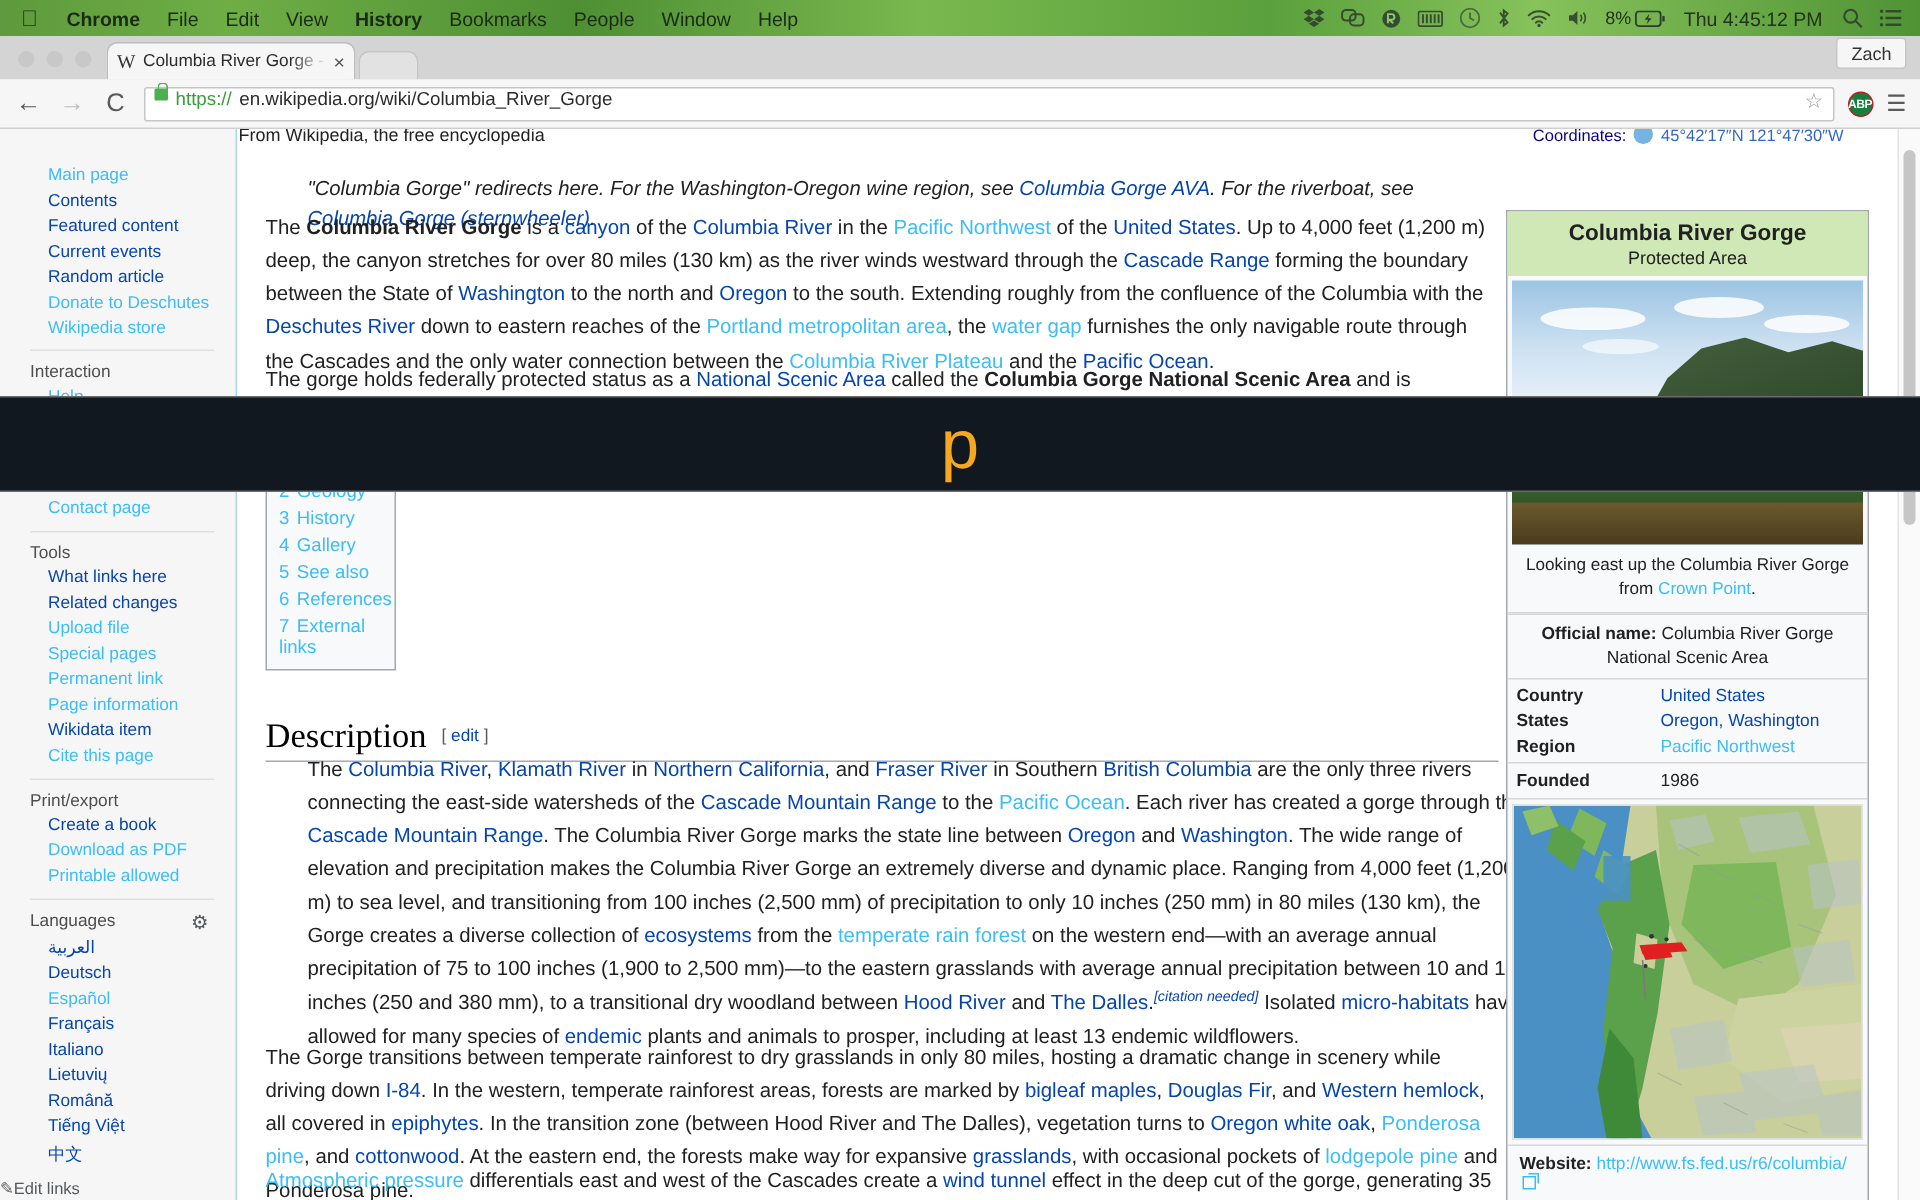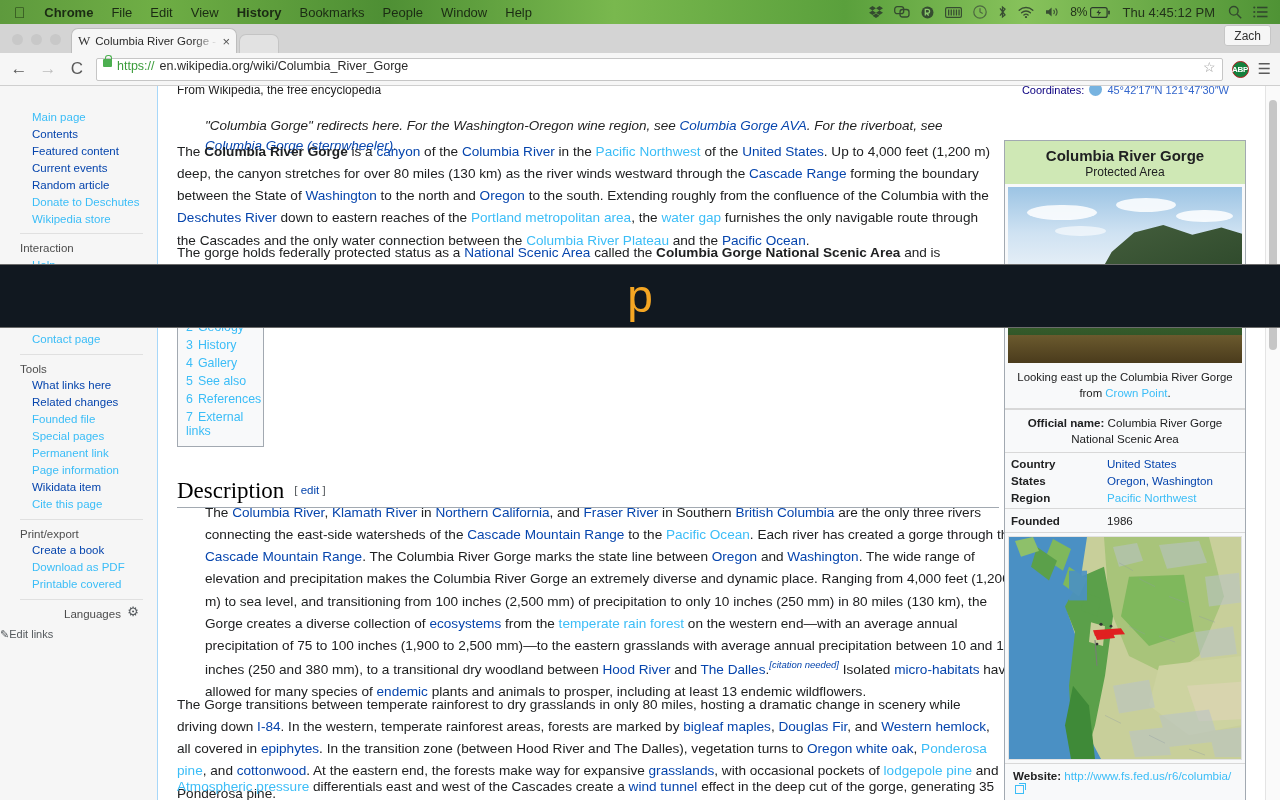--- a/index.html
+++ b/index.html
@@ -77,31 +77,31 @@
 
   
   #sidebar { position: absolute; left: 0; top: 0; width: 158px; height: 714px;
     background: #f6f6f6; border-right: 1px solid #a7d7f9; font-size: 11.5px; }
   .portal { padding: 0 0 0 0; }
   .portal h3 { font-size: 11.5px; font-weight: normal; color: #4d4d4d; padding: 4px 0 2px 20px; }
   .portal ul { list-style: none; }
   .portal li { padding: 2.5px 0 2.5px 32px; }
   .portal a { color: #0b0080; text-decoration: none; }
   .divider { height: 1px; background: #e0e0e0; margin: 6px 14px 4px 20px; }
-  .langhead { display: flex; align-items: flex-start; justify-content: space-between; padding-right: 18px; padding-left: 44px; }
+  .langhead { display: flex; align-items: flex-end; justify-content: space-between; padding-right: 18px; }
   .gear { font-size: 13px; color: #54595d; }
   .editlinks { text-align: left; padding: 6px 16px 0 0; color: #54595d; font-size: 11px; }
 
   
   #content { position: absolute; left: 159px; top: 0; width: 1106px; height: 714px; }
   .coords { position: absolute; right: 36px; top: -3px; font-size: 11px; color: #0b0080; }
   .coords .globe { display:inline-block; width:13px; height:13px; border-radius:50%;
     background:#77b3e0; vertical-align:-2px; margin:0 2px; }
   .coords a { color:#3366cc; text-decoration:none; }
-  .fromwiki { position: absolute; left: 18px; top: -3px; font-size: 12px; color: #222; }
+  .fromwiki { position: absolute; left: 0; top: -3px; font-size: 12px; color: #222; }
 
   .hatnote { position: absolute; left: 18px; top: 30px; width: 820px; font-style: italic;
     font-size: 13.5px; color: #222; padding-left: 28px; line-height: 1.5; }
   a.wl { color: #0645ad; text-decoration: none; }
   a.wlv { color: #3bbdf7; text-decoration: none; }
 
   .para { position: absolute; left: 18px; width: 822px; font-size: 13.6px; line-height: 1.63; color: #202122; }
   .para b { font-weight: bold; }
   .cn { font-size: 9.5px; vertical-align: super; font-style: italic; color: #0645ad; }
 
@@ -319,43 +319,54 @@
         <li><a class="wlv">Help</a></li>
         <li style="padding-top:60px"><a class="wlv">Contact page</a></li>
       </ul>
     </div>
     <div class="divider"></div>
     <div class="portal">
       <h3>Tools</h3>
       <ul>
         <li><a class="wl">What links here</a></li>
         <li><a class="wl">Related changes</a></li>
-        <li><a class="wlv">Founded file</a></li>
+        <li><a class="wlv">Upload file</a></li>
         <li><a class="wlv">Special pages</a></li>
         <li><a class="wlv">Permanent link</a></li>
         <li><a class="wlv">Page information</a></li>
         <li><a class="wl">Wikidata item</a></li>
         <li><a class="wlv">Cite this page</a></li>
       </ul>
     </div>
     <div class="divider"></div>
     <div class="portal">
       <h3>Print/export</h3>
       <ul>
         <li><a class="wl">Create a book</a></li>
         <li><a class="wlv">Download as PDF</a></li>
-        <li><a class="wlv">Printable covered</a></li>
+        <li><a class="wlv">Printable allowed</a></li>
       </ul>
     </div>
     <div class="divider"></div>
     <div class="portal">
       <div class="langhead">
         <h3>Languages</h3>
         <span class="gear">⚙</span>
       </div>
+      <ul>
+        <li><a class="wl">العربية</a></li>
+        <li><a class="wl">Deutsch</a></li>
+        <li><a class="wlv">Español</a></li>
+        <li><a class="wl">Français</a></li>
+        <li><a class="wl">Italiano</a></li>
+        <li><a class="wl">Lietuvių</a></li>
+        <li><a class="wl">Română</a></li>
+        <li><a class="wl">Tiếng Việt</a></li>
+        <li><a class="wl">中文</a></li>
+      </ul>
       <div class="editlinks">
         <span>✎</span><span>Edit links</span>
       </div>
     </div>
   </div>
 
   <div id="content">
 
     <div class="fromwiki">From Wikipedia, the free encyclopedia</div>
 

